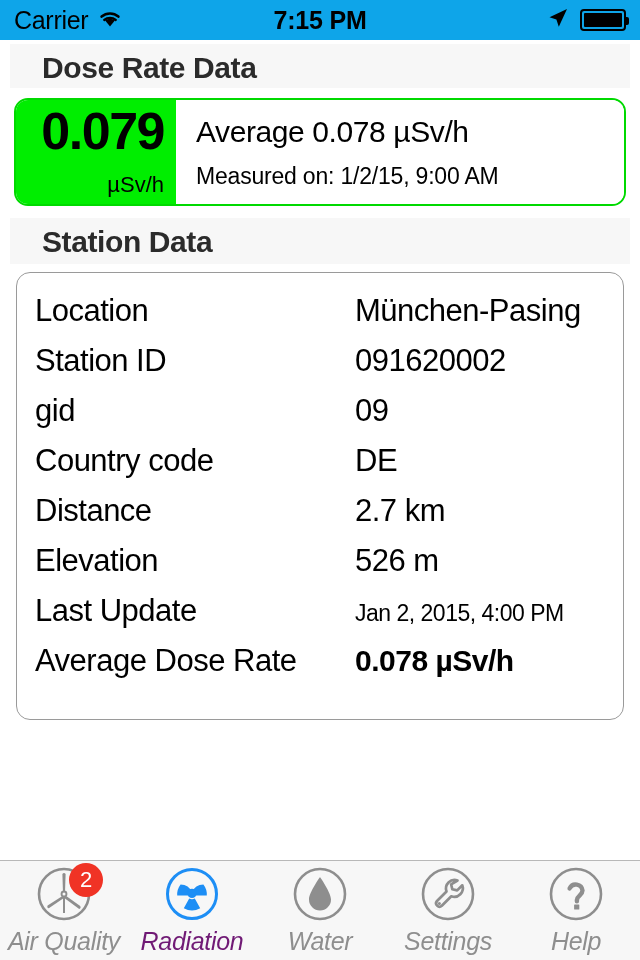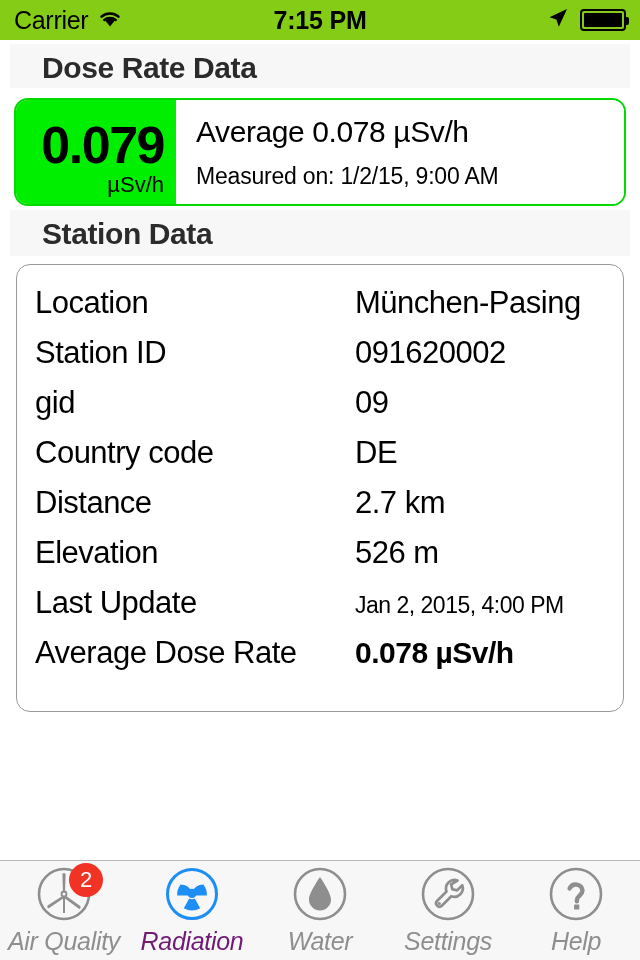--- a/index.html
+++ b/index.html
@@ -16,21 +16,21 @@
     -webkit-font-smoothing: antialiased;
   }
 
   
   .status-bar {
     height: 40px;
     display: flex;
     align-items: center;
     padding: 0 14px;
     box-sizing: border-box;
-    background: #84cc16;
+    background: #0ea5e9;
     position: relative;
   }
   .status-left {
     display: flex;
     align-items: center;
     gap: 9px;
   }
   .carrier-label {
     font-size: 25px;
     color: #000;
@@ -87,39 +87,39 @@
     margin: 0 10px;
     background: #f7f7f7;
     font-size: 30px;
     font-weight: bold;
     color: #2b2b2b;
     padding: 7px 0 7px 32px;
     box-sizing: border-box;
     letter-spacing: -0.4px;
   }
   #dose-header { margin-top: 4px; height: 44px; }
-  #station-header { margin-top: 4px; height: 46px; }
+  #station-header { margin-top: 12px; height: 46px; }
 
   
   .dose-card {
     margin: 10px 14px 0 14px;
     height: 108px;
     border: 2px solid #00d900;
     border-radius: 14px;
     box-sizing: border-box;
     display: flex;
     overflow: hidden;
     background: #fff;
   }
   .dose-value-block {
     width: 160px;
     background: #00ee00;
     display: flex;
     flex-direction: column;
-    justify-content: flex-end;
+    justify-content: space-between;
     align-items: flex-end;
     padding: 2px 12px 8px 10px;
     box-sizing: border-box;
   }
   .dose-value {
     font-size: 52px;
     font-weight: bold;
     color: #000;
     letter-spacing: -1.5px;
     line-height: 1.12;

